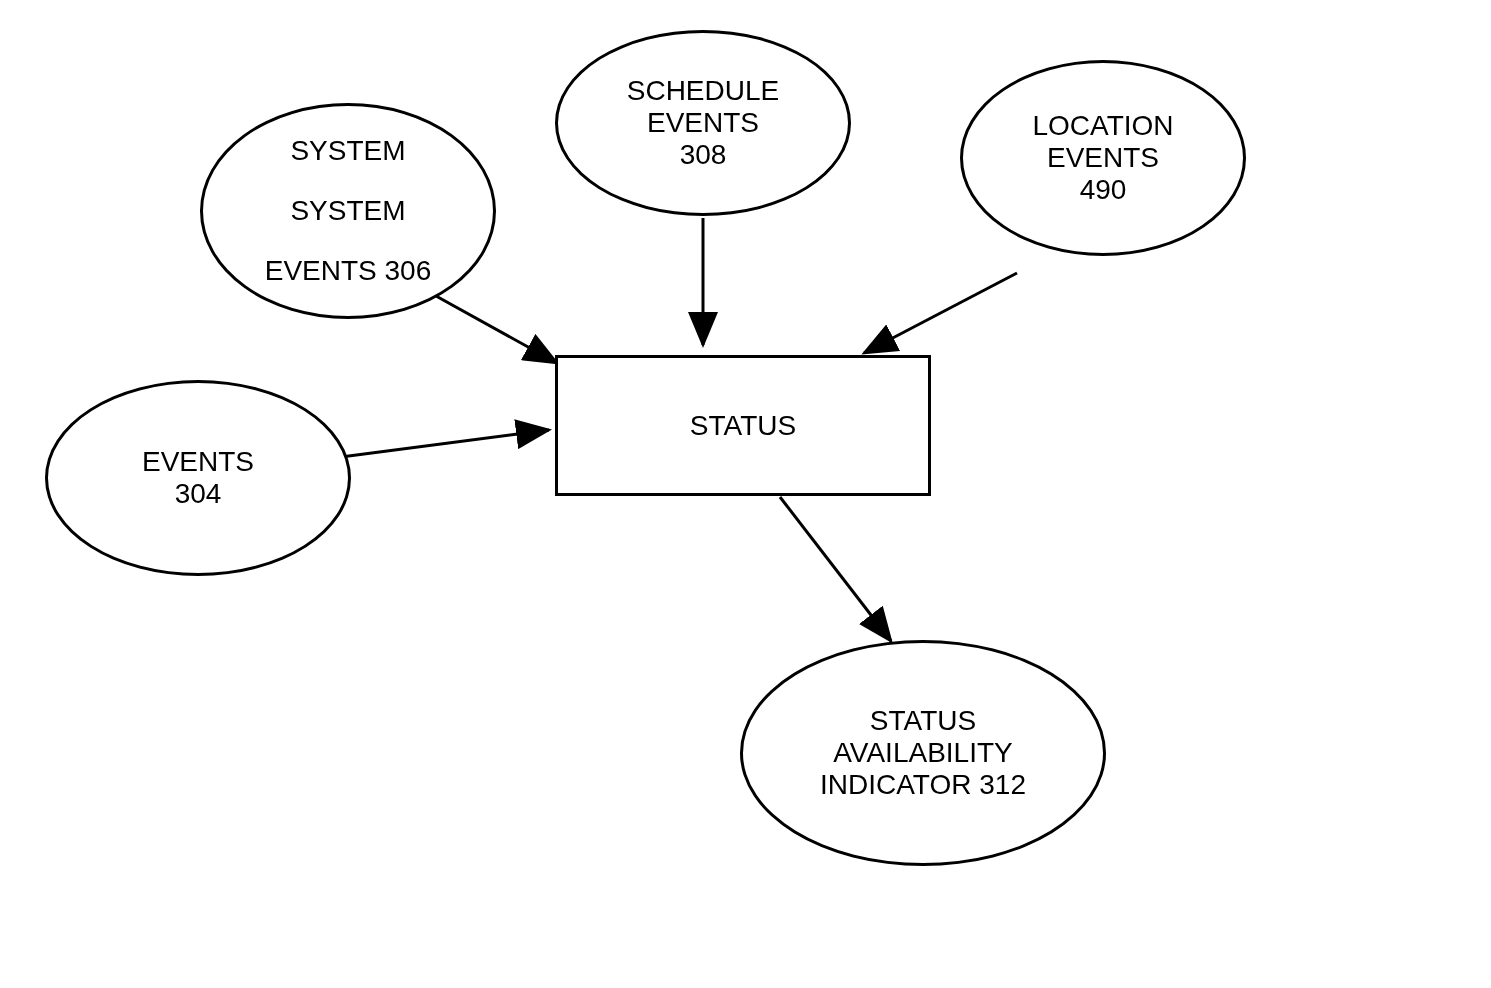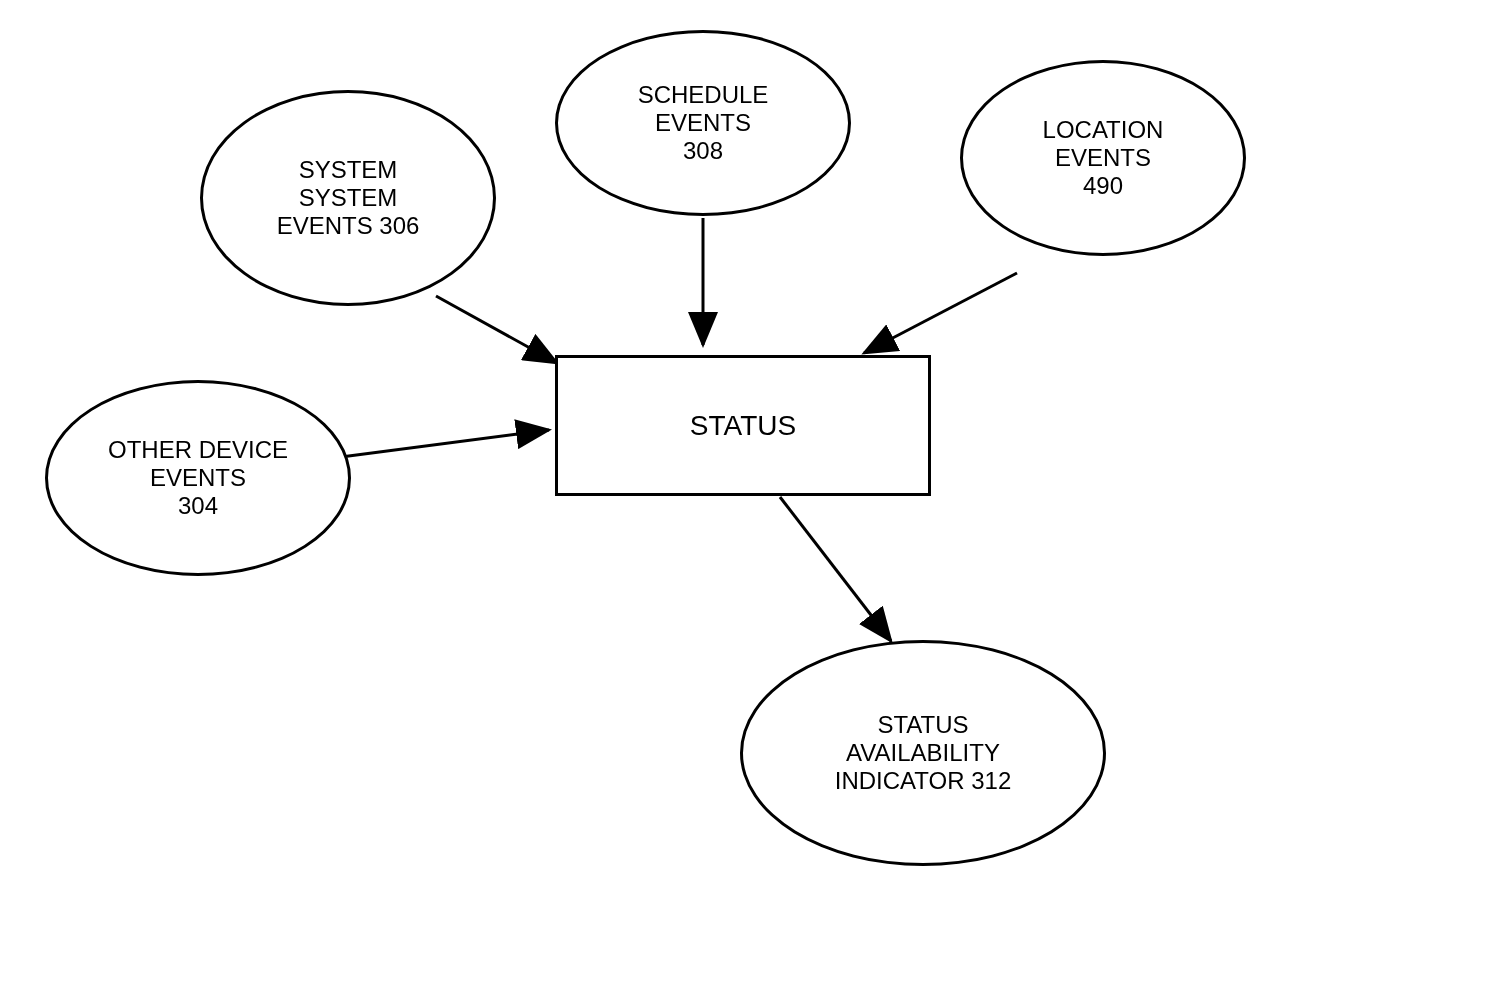--- a/index.html
+++ b/index.html
@@ -13,21 +13,21 @@
     }
     .ellipse {
       position: absolute;
       border: 3px solid black;
       border-radius: 50%;
       display: flex;
       flex-direction: column;
       align-items: center;
       justify-content: center;
       text-align: center;
-      font-size: 24px;
+      font-size: 28px;
       font-weight: normal;
       background: white;
     }
     .rect {
       position: absolute;
       border: 3px solid black;
       display: flex;
       flex-direction: column;
       align-items: center;
       justify-content: center;
@@ -55,21 +55,21 @@
       <polygon points="0 0, 12 5, 0 10" fill="black"></polygon>
     </marker>
   </defs>
   <line x1="436" y1="296" x2="557" y2="363" stroke="black" stroke-width="3" marker-end="url(#arrowhead)"></line>
   <line x1="703" y1="218" x2="703" y2="345" stroke="black" stroke-width="3" marker-end="url(#arrowhead)"></line>
   <line x1="1017" y1="273" x2="864" y2="353" stroke="black" stroke-width="3" marker-end="url(#arrowhead)"></line>
   <line x1="318" y1="460" x2="549" y2="430" stroke="black" stroke-width="3" marker-end="url(#arrowhead)"></line>
   <line x1="780" y1="497" x2="891" y2="641" stroke="black" stroke-width="3" marker-end="url(#arrowhead)"></line>
 </svg>
 
-<div class="ellipse" style="left:200px; top:90px; width:290px; height:210px;">
+<div class="ellipse" style="left:200px; top:103px; width:290px; height:210px;gap:28px;">
   <div>SYSTEM</div>
   <div>SYSTEM</div>
   <div>
     <span>EVENTS</span>
     <span> </span><span class="underline">306</span>
   </div>
 </div>
 
 <div class="ellipse" style="left:555px; top:30px; width:290px; height:180px;">
   <div>SCHEDULE</div>
@@ -77,21 +77,20 @@
   <div class="underline">308</div>
 </div>
 
 <div class="ellipse" style="left:960px; top:60px; width:280px; height:190px;text-align:right;">
   <div>LOCATION</div>
   <div>EVENTS</div>
   <div class="underline">490</div>
 </div>
 
 <div class="ellipse" style="left:45px; top:380px; width:300px; height:190px;">
-  <div>OTHER DEVICE</div>
   <div>EVENTS</div>
   <div class="underline">304</div>
 </div>
 
 <div class="rect" style="left:555px; top:355px; width:370px; height:135px;">
   <div>STATUS</div>
 </div>
 
 <div class="ellipse" style="left:740px; top:640px; width:360px; height:220px;">
   <div>STATUS</div>

